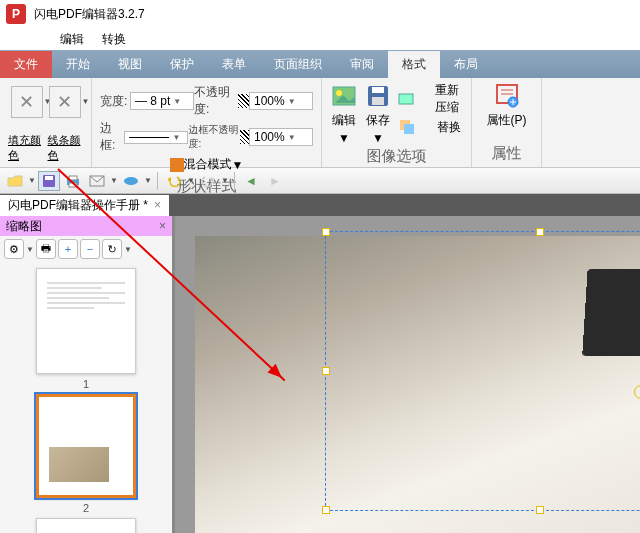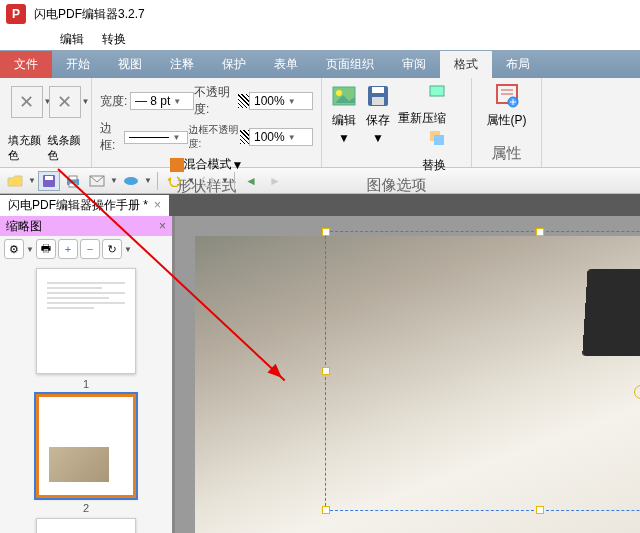--- a/index.html
+++ b/index.html
@@ -24,21 +24,21 @@
 .shrow label{width:38px;color:#444;}
 .shsel{border:1px solid #bbb;background:#fff;padding:1px 4px;font-size:11px;display:inline-flex;align-items:center;gap:3px;min-width:64px;}
 .shsel .dd{font-size:8px;color:#666;}
 .hatch{width:14px;height:14px;background:repeating-linear-gradient(45deg,#000 0 1px,#fff 1px 3px);}
 .orangesq{width:14px;height:14px;background:#e67e22;}
 .imggroup{width:150px;}
 .imgbtns{display:flex;gap:6px;}
 .bigbtn{display:flex;flex-direction:column;align-items:center;gap:2px;cursor:pointer;}
 .bigbtn .ic{width:28px;height:28px;display:flex;align-items:center;justify-content:center;}
 .smallstack{display:flex;flex-direction:column;gap:2px;}
-.smallrow{display:flex;align-items:flex-end;gap:10px;cursor:pointer;flex-direction:column;}
+.smallrow{display:flex;align-items:center;gap:21px;cursor:pointer;}
 .smic{width:18px;height:18px;display:flex;align-items:center;justify-content:center;}
 .propgroup{width:70px;align-items:center;}
 .qat{height:26px;background:linear-gradient(#fafafa,#e8e8e8);border-bottom:1px solid #bbb;display:flex;align-items:center;padding:0 4px;gap:2px;}
 .qbtn{width:22px;height:20px;display:flex;align-items:center;justify-content:center;cursor:pointer;border:1px solid transparent;}
 .qdd{width:8px;font-size:8px;color:#555;cursor:pointer;}
 .doctab{height:22px;background:#5a5a5a;display:flex;align-items:center;}
 .dtab{background:#fff;padding:2px 8px;display:flex;align-items:center;gap:6px;}
 .dtab .x{color:#888;cursor:pointer;}
 .workspace{display:flex;height:337px;}
 .thumbpanel{width:175px;background:#f5f5f5;border-right:3px solid #888;display:flex;flex-direction:column;}
@@ -78,36 +78,35 @@
 
 <div class="menubar">
   <span>编辑</span>
   <span>转换</span>
 </div>
 
 <div class="tabbar">
   <div class="tab file">文件</div>
   <div class="tab">开始</div>
   <div class="tab">视图</div>
-  <div class="tab">注释</div>
   <div class="tab">保护</div>
   <div class="tab">表单</div>
   <div class="tab">页面组织</div>
   <div class="tab">审阅</div>
   <div class="tab active">格式</div>
   <div class="tab">布局</div>
 </div>
 
 <div class="ribbon">
   <div class="rgroup fillgroup">
     <div class="fillicons">
       <div class="xbox">✕<span class="drop">▼</span></div>
       <div class="xbox">✕<span class="drop">▼</span></div>
     </div>
-    <div style="display:flex;gap:4px;justify-content:center;">
+    <div style="display:flex;gap:4px;justify-content:center;text-decoration:underline;">
       <span style="font-size:11px;">填充颜色</span>
       <span style="font-size:11px;">线条颜色</span>
     </div>
   </div>
 
   <div class="rgroup shapegroup">
     <div>
       <div class="shrow">
         <label>宽度:</label>
         <span class="shsel">

